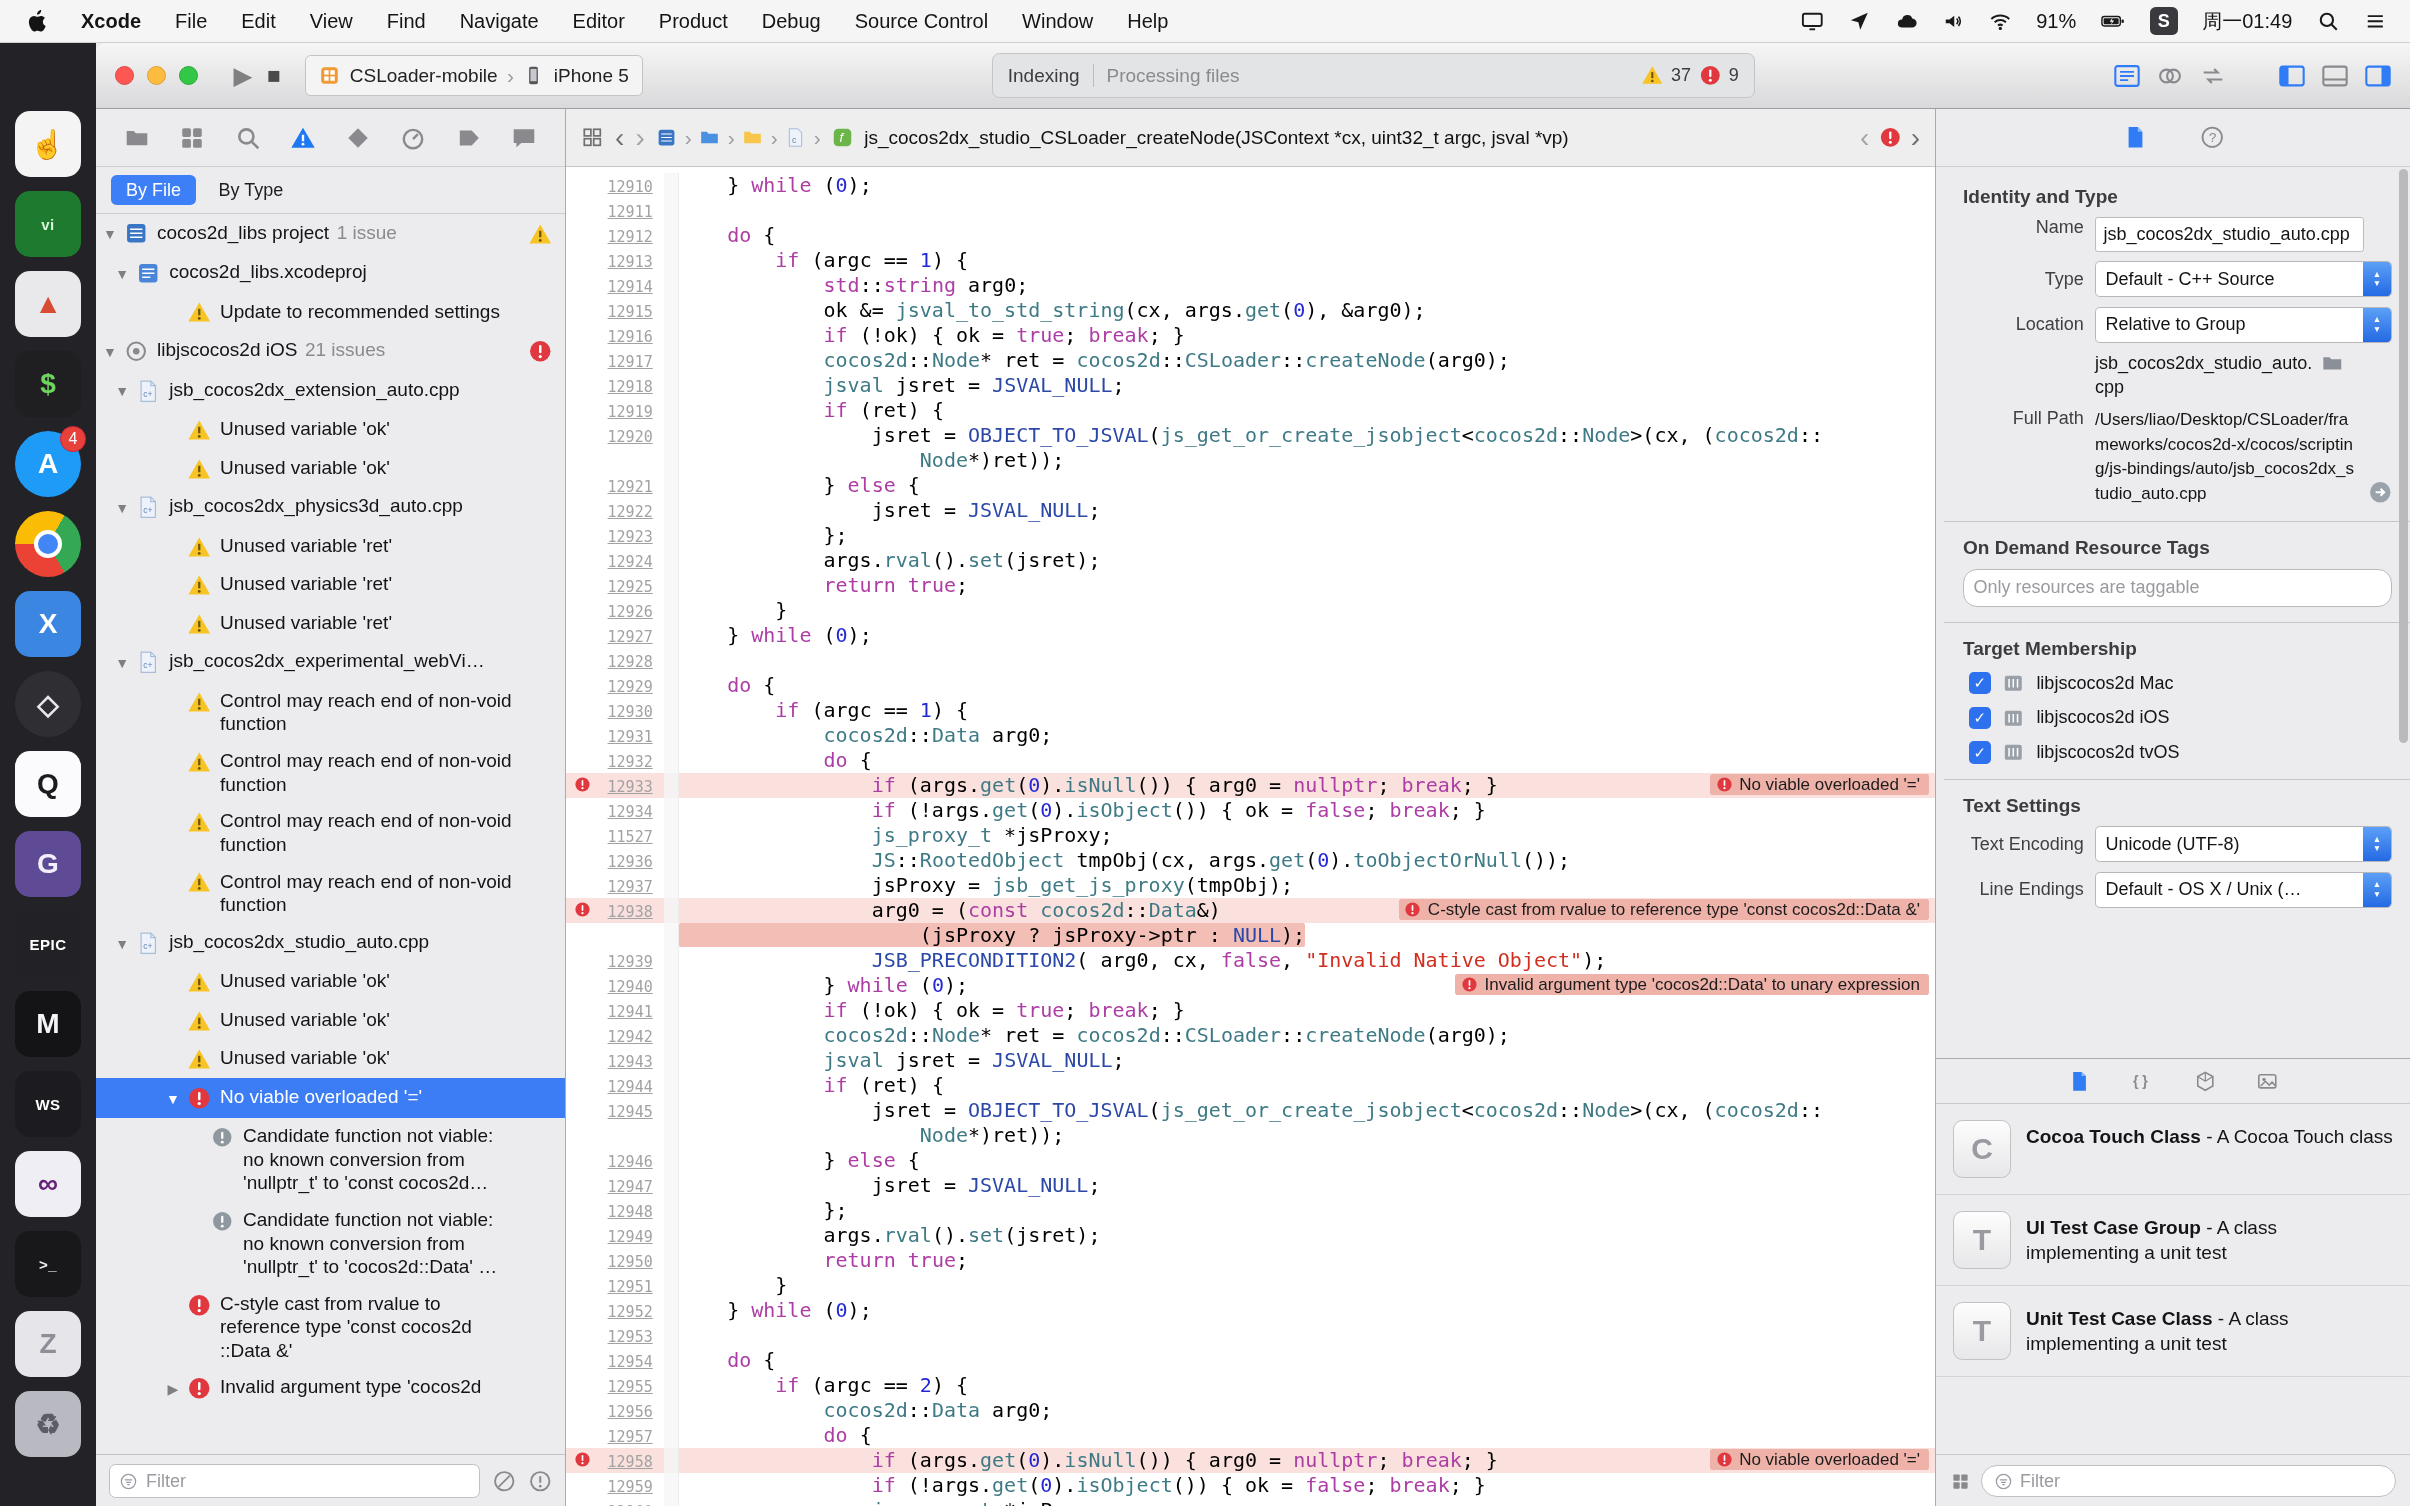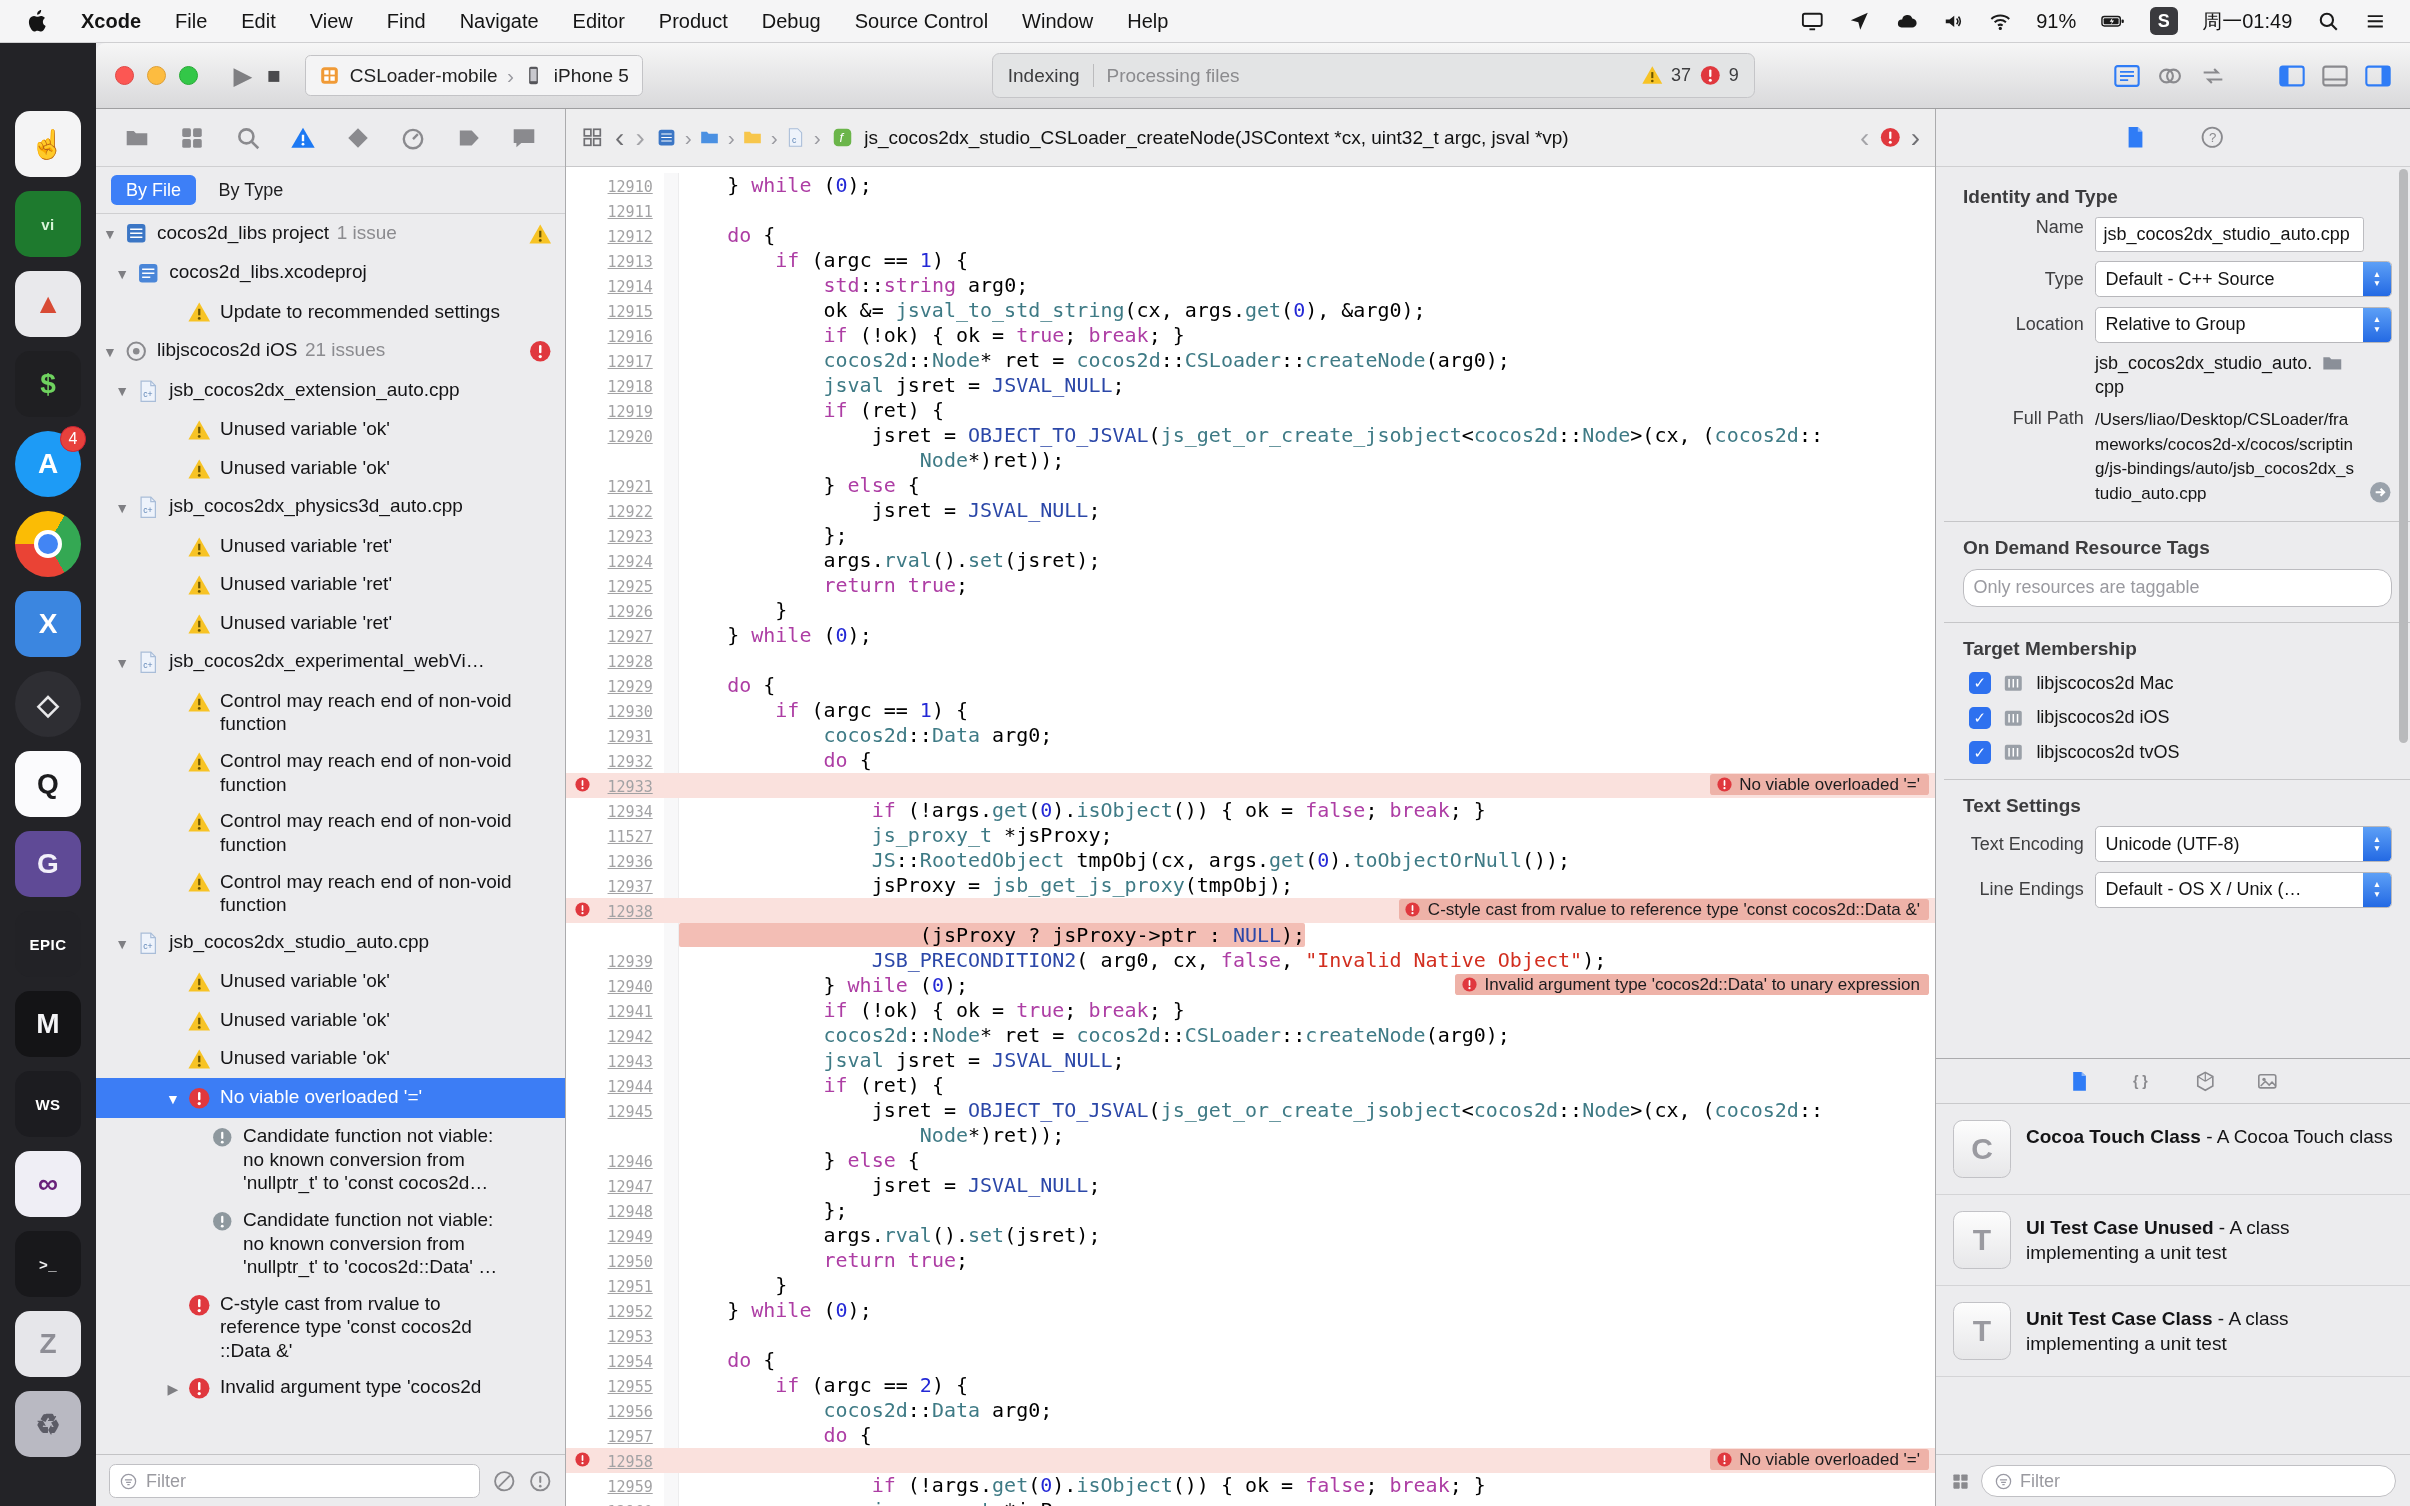--- a/index.html
+++ b/index.html
@@ -94,21 +94,21 @@
   #editor { position:absolute; left:470px; top:66px; right:476px; bottom:0; background:#fff; }
   .jumpbar { height:58px; background:#eeeeef; border-bottom:0.9px solid #c8c8ca; display:flex;
     align-items:center; gap:11.3px; padding:0 15px; }
   .jb-nav { color:#6f6f73; font-size:28px; line-height:28px; }
   .jb-nav.dim { color:#a4a4a8; }
   .sig { flex:1; font-size:19px; color:#111; white-space:nowrap; overflow:hidden; text-overflow:ellipsis; }
   .jb-right { display:flex; align-items:center; gap:9.4px; margin-left:auto; }
   .code { position:absolute; top:58px; left:0; right:0; bottom:0; overflow:hidden; padding-top:5.6px;
     font-family:"DejaVu Sans Mono", monospace; font-size:20px; }
   .code-row { position:relative; display:flex; height:25px; line-height:25px; white-space:pre; }
-  .code-row.tint { background:#fae1dd;flex-direction:column; }
+  .code-row.tint { background:#fae1dd; }
   .gutter { width:98px; flex:none; text-align:right; padding-right:11.3px; position:relative; }
   .lnum { font-size:15px; color:#a2a2a4;text-decoration:underline; }
   .gut-err { position:absolute; left:7.5px; top:3.8px; }
   .ribbon { width:15px; flex:none; background:rgba(246,246,247,.8); border-right:0.9px solid #ededee; }
   .ctext { flex:1; overflow:hidden; }
   .inline-box { background:#f3beb5; border-radius:1.9px; }
   .tk-p { color:#000; } .tk-k { color:#ad3da4; } .tk-n { color:#2328d6; }
   .tk-s { color:#d22e1f; } .tk-t { color:#3e7a85; } .tk-f { color:#3e7a85; } .tk-m { color:#2b47a8; }
   .err-banner { position:absolute; right:5.6px; top:1.9px; height:21px; background:#eeb2a8;
     border-radius:2.8px; display:flex; align-items:center; gap:6.6px; padding:0 9.4px 0 5.6px;
@@ -1066,21 +1066,21 @@
               </svg>
             </span>
           </div>
         <div class="lib-items" id="lib-items">
             <div class="lib-item">
               <div class="lib-ic">C</div>
               <div class="lib-text"><b>Cocoa Touch Class</b><span> - A Cocoa Touch class</span></div>
             </div>
             <div class="lib-item">
               <div class="lib-ic">T</div>
-              <div class="lib-text"><b>UI Test Case Unused</b><span> - A class implementing a unit test</span></div>
+              <div class="lib-text"><b>UI Test Case Group</b><span> - A class implementing a unit test</span></div>
             </div>
             <div class="lib-item">
               <div class="lib-ic">T</div>
               <div class="lib-text"><b>Unit Test Case Class</b><span> - A class implementing a unit test</span></div>
             </div>
           </div>
         <div class="lib-filter">
           <span class="icw s20">
               <svg viewBox="0 0 24 24">
                 <g fill="#8a8a8e">

